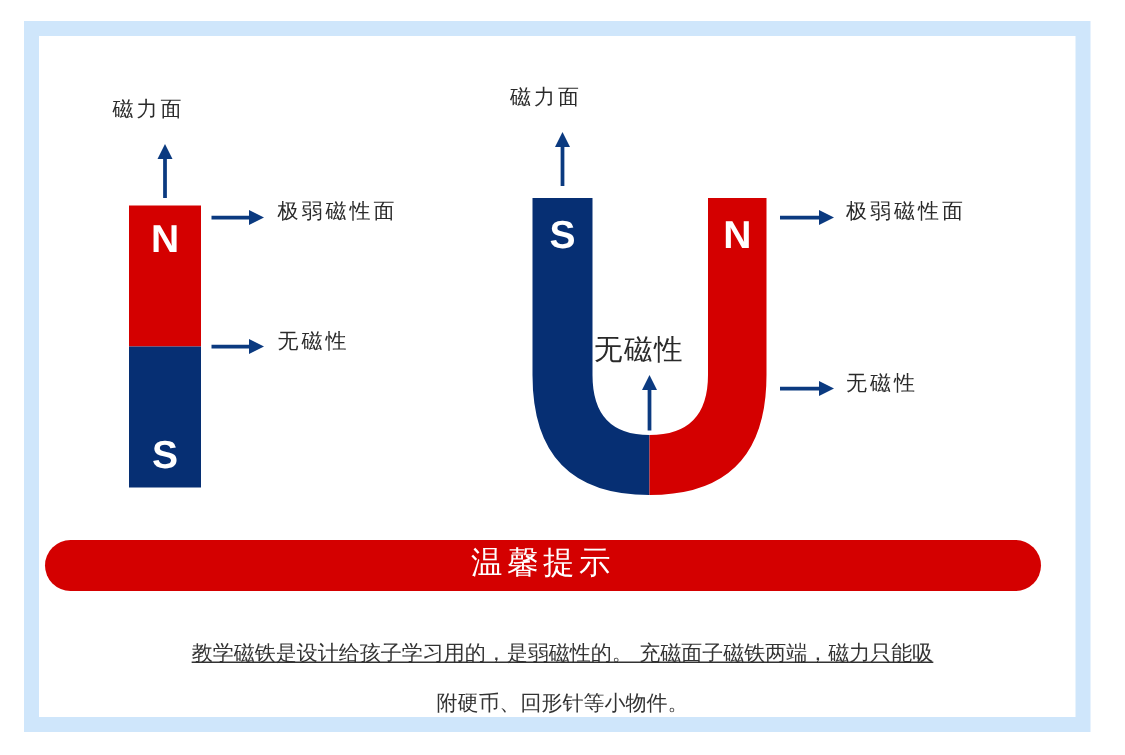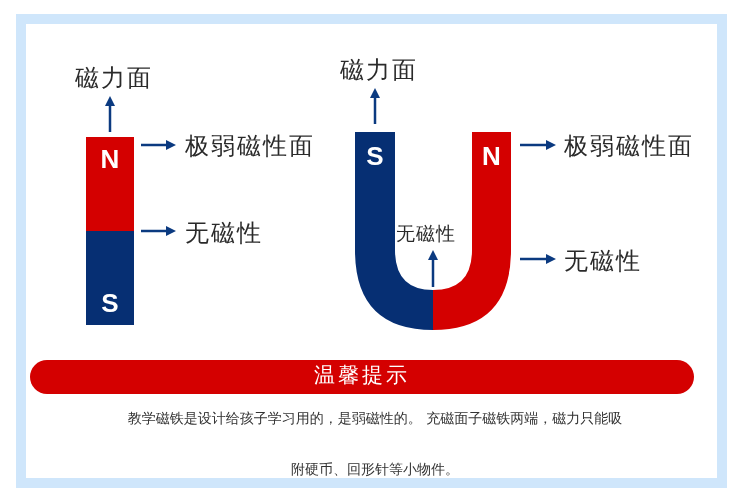--- a/index.html
+++ b/index.html
@@ -1,20 +1,20 @@
 <!DOCTYPE html>
 <html><head>
 <meta charset="utf-8">
 <style>
   html, body { margin:0; padding:0; }
   body { width:750px; height:503px; background:#ffffff; position:relative; overflow:hidden;
          font-family: "DejaVu Sans", "Liberation Sans", sans-serif; color:#222; }
   .frame { position:absolute; left:16px; top:14px; width:711px; height:474px; background:#cfe6fb; }
   .inner { position:absolute; left:10px; top:10px; width:691px; height:454px; background:#ffffff; }
-  .label { position:absolute; font-size:24px; letter-spacing:2px; color:#2a2a2a; white-space:nowrap; line-height:1; }
+  .label { position:absolute; font-size:14px; letter-spacing:2px; color:#2a2a2a; white-space:nowrap; line-height:1; }
   .pole { position:absolute; color:#fff; font-weight:bold; font-size:26px; font-family:"Liberation Sans", sans-serif; text-align:center; line-height:1; }
   .banner { position:absolute; left:30px; top:360px; width:664px; height:34px; background:#d40000; border-radius:17px; }
   .banner-title { position:absolute; left:0; right:0; top:5px; text-align:center; color:#fff; font-size:21px; letter-spacing:3px; line-height:1; }
   .note { position:absolute; left:30px; width:690px; text-align:center; font-size:14px; color:#333; line-height:16px; }
   svg { position:absolute; left:0; top:0; }
 </style>
 </head>
 <body>
 
 <div class="frame"></div>
@@ -72,14 +72,14 @@
 <div class="label" style="left:340px;top:58px;">磁力面</div>
 <div class="pole" style="left:355px;top:143px;width:40px;">S</div>
 <div class="pole" style="left:472px;top:143px;width:39px;">N</div>
 <div class="label" style="left:396px;top:224px;font-size:19px;letter-spacing:1px;">无磁性</div>
 <div class="label" style="left:564px;top:134px;">极弱磁性面</div>
 <div class="label" style="left:564px;top:249px;">无磁性</div>
 
 <div class="banner">
   <div class="banner-title">温馨提示</div>
 </div>
-<div class="note" style="top:410px;">教学磁铁是设计给孩子学习用的，是弱磁性的。 充磁面子磁铁两端，磁力只能吸</div>
+<div class="note" style="top:428px;text-decoration:underline;">教学磁铁是设计给孩子学习用的，是弱磁性的。 充磁面子磁铁两端，磁力只能吸</div>
 <div class="note" style="top:422px;margin-top:39px;">附硬币、回形针等小物件。</div>
 
 </body></html>

